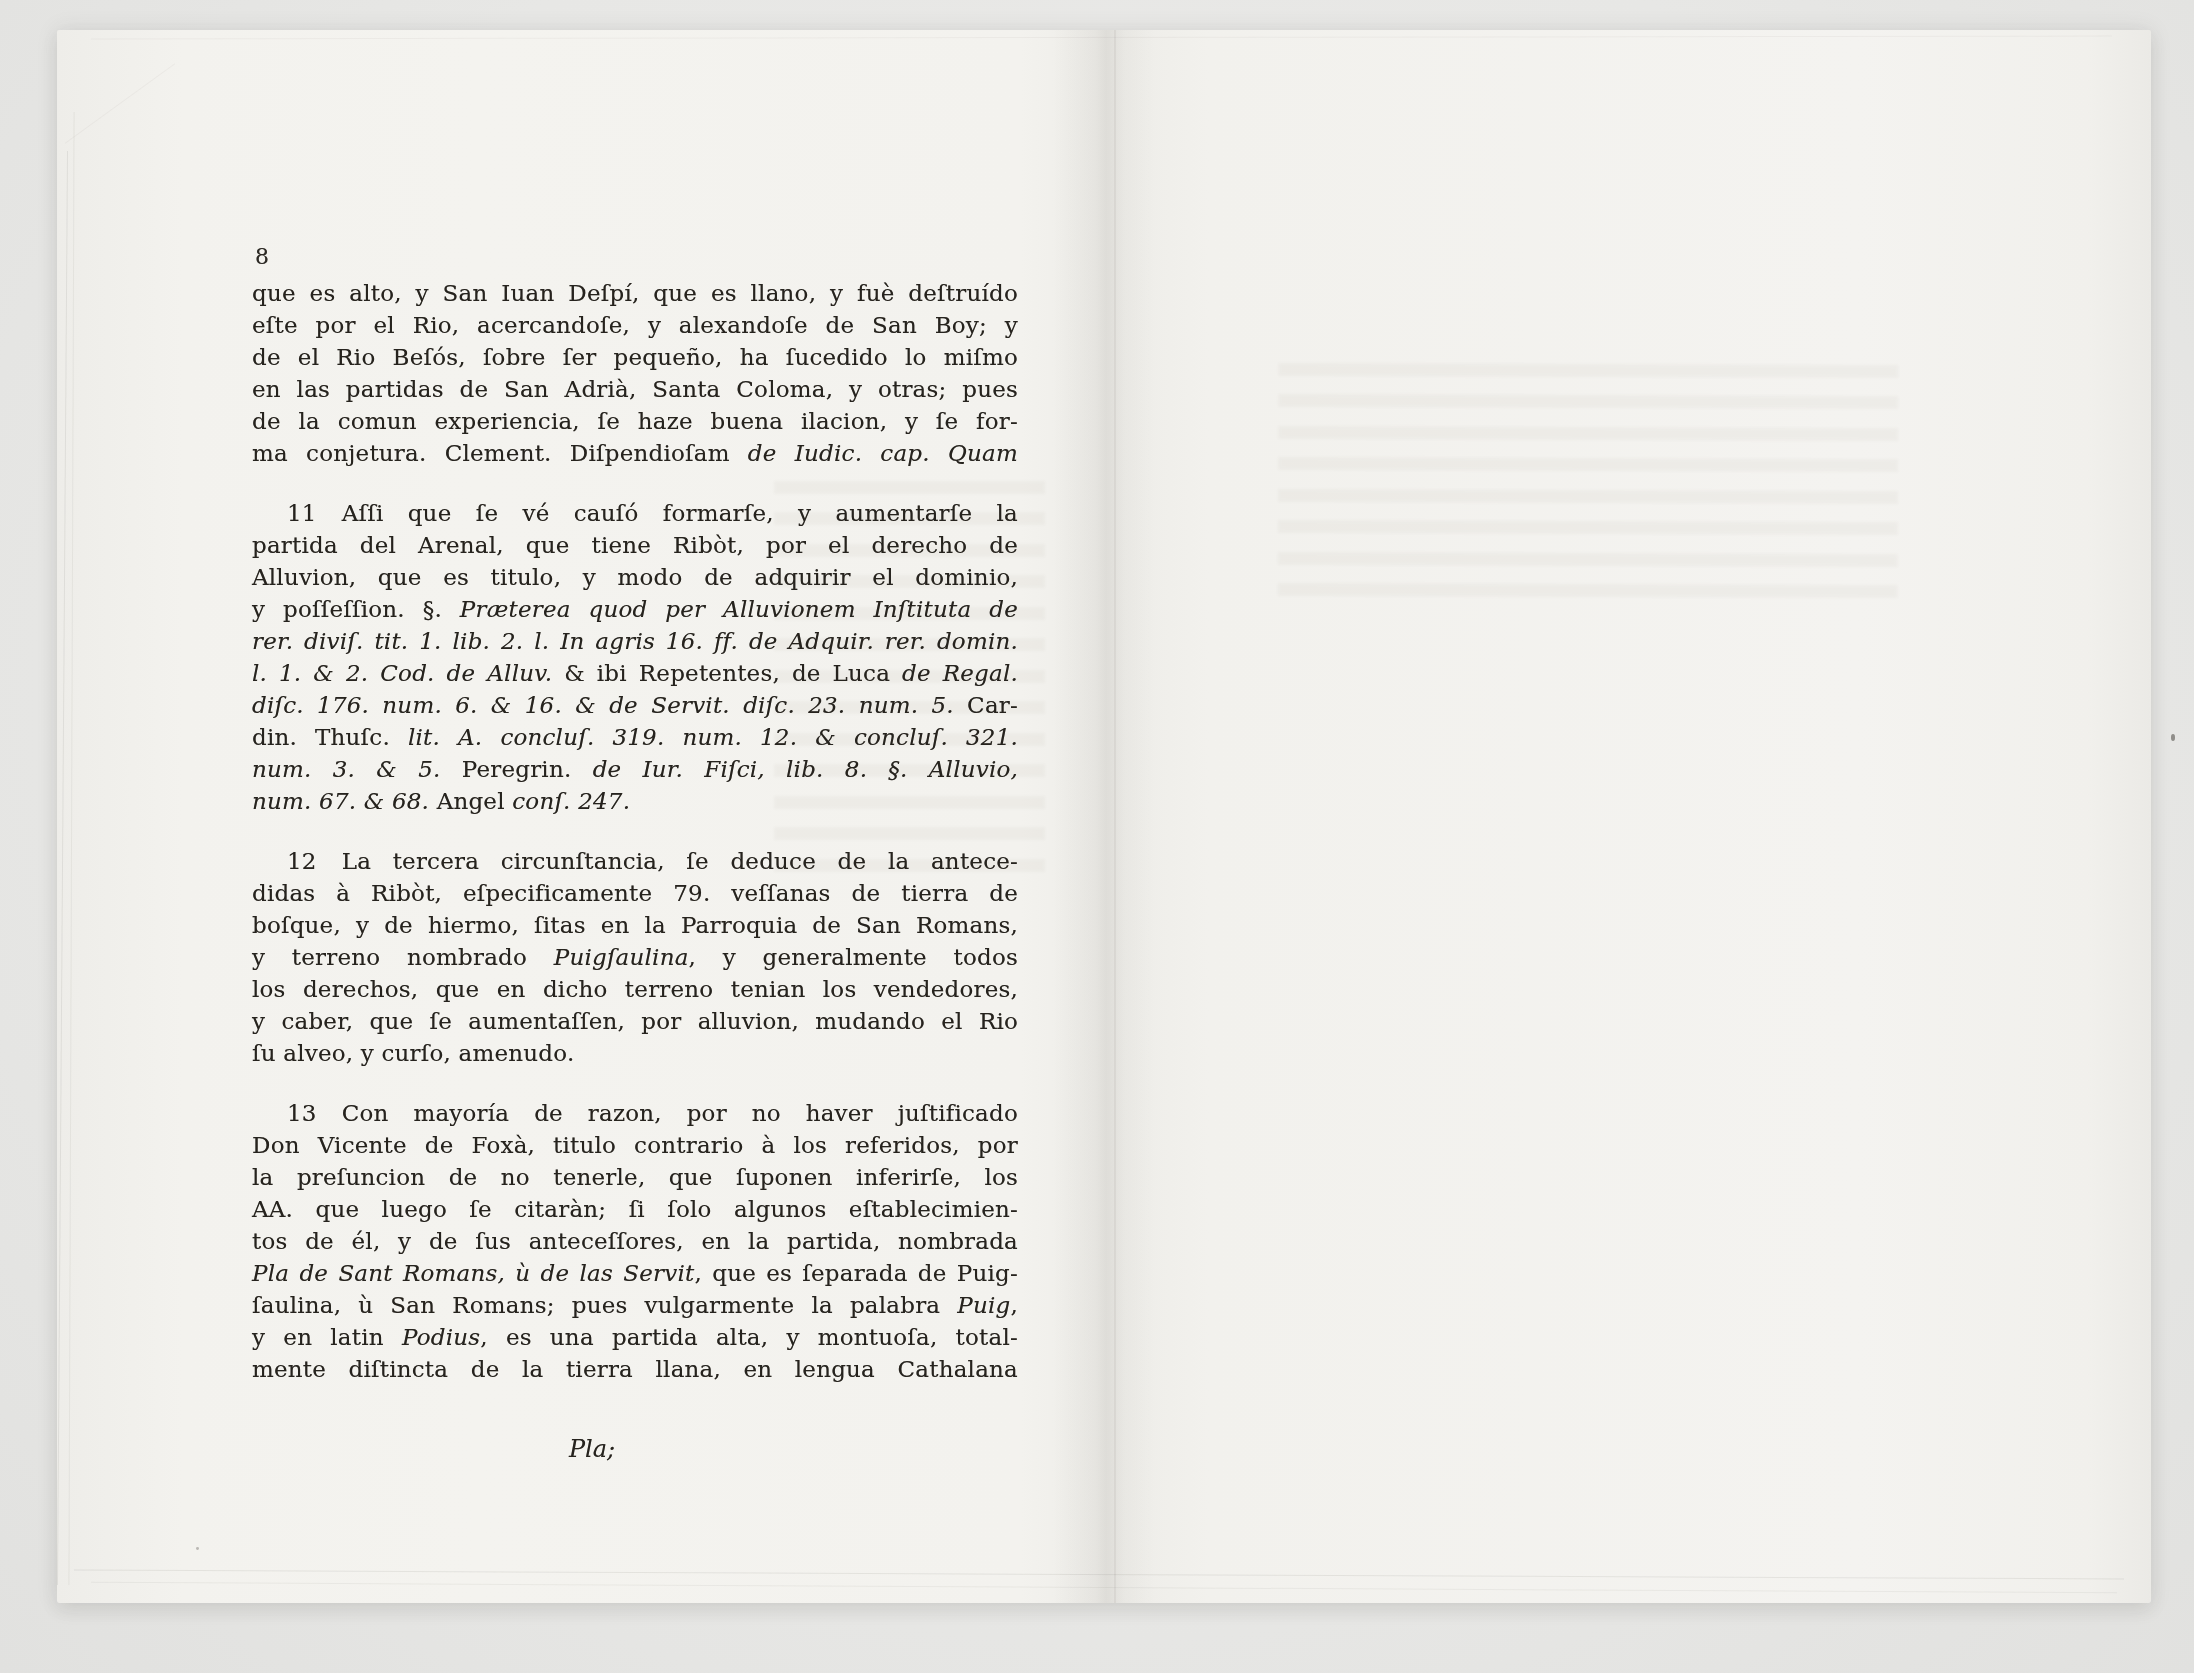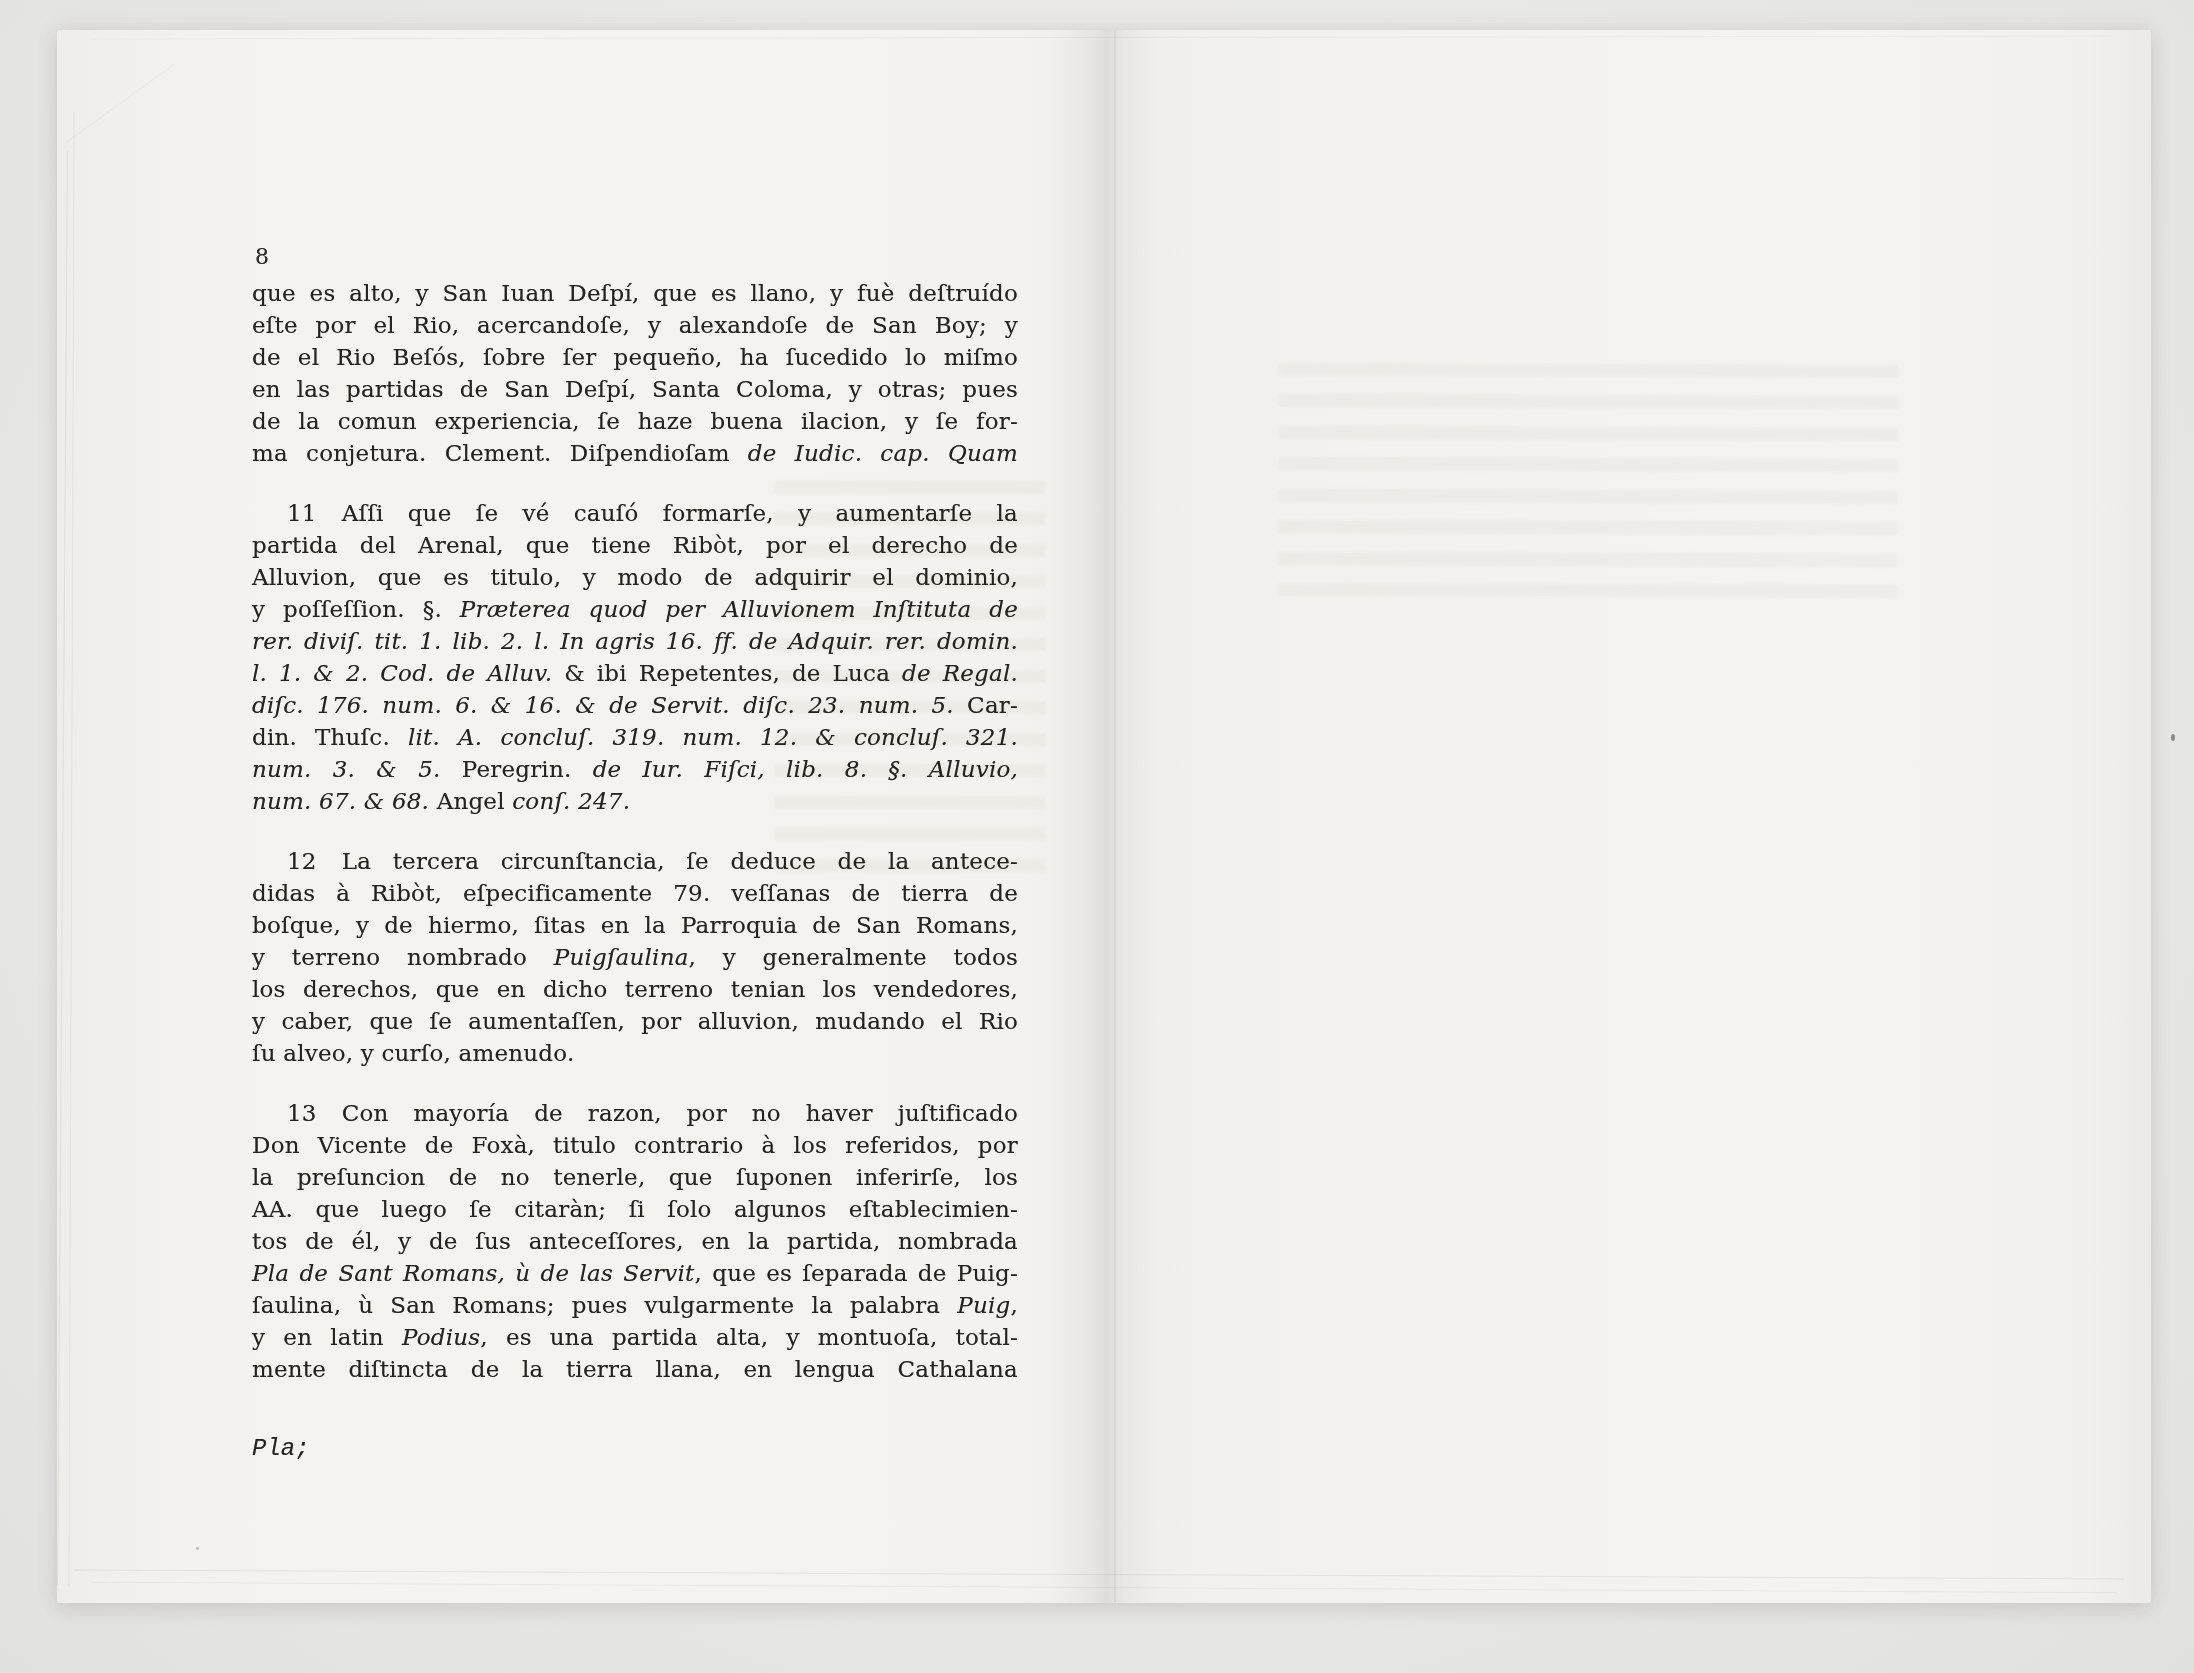--- a/index.html
+++ b/index.html
@@ -67,21 +67,21 @@
   }
   #pn-left  { left: 198px;  top: 214px; }
 
   .catchword {
     position: absolute;
     font-family: "DejaVu Serif", "Liberation Serif", serif;
     font-size: 24px; font-style: italic;
     color: var(--ink, #26231e);
     text-shadow: 0 0 0.5px rgba(38,33,26,.40);
   }
-  #cw-left  { left: 195px;  top: 1405px; width: 680px; text-align: left; font-family: Liberation Mono, monospace; }
+  #cw-left  { left: 195px;  top: 1405px; width: 680px; text-align: center; }
 
   .ghost {
     position: absolute; opacity: .035; filter: blur(1.5px);
     background: repeating-linear-gradient(180deg,
       #5a4c38 0px, #5a4c38 12.6px, transparent 12.6px, transparent 31.5px);
   }
   #ghost-left  { left: 717px; top: 451px;  width: 271px;  height: 397px; }
   #ghost-right { left: 1221px; top: 334px;  width: 620px; height: 252px; transform: rotate(.2deg); }
 
   .speck { position: absolute; background: #3a362f; border-radius: 50%; }
@@ -109,21 +109,21 @@
 
     <div class="speck" id="speck-1"></div>
     <div class="speck" id="speck-2"></div>
 
     <div class="page left">
       <div class="pagenum" id="pn-left">8</div>
       <div class="col left-col" id="left-lines">
           <div class="tline"><span>que es alto, y San Iuan Deſpí, que es llano, y fuè deſtruído</span></div>
           <div class="tline"><span>eſte por el Rio, acercandoſe, y alexandoſe de San Boy; y</span></div>
           <div class="tline"><span>de el Rio Beſós, ſobre ſer pequeño, ha ſucedido lo miſmo</span></div>
-          <div class="tline"><span>en las partidas de San Deſpí, Santa Coloma, y otras; pues</span></div>
+          <div class="tline"><span>en las partidas de San Adrià, Santa Coloma, y otras; pues</span></div>
           <div class="tline"><span>de la comun experiencia, ſe haze buena ilacion, y ſe for-</span></div>
           <div class="tline"><span>ma conjetura. Clement. Diſpendioſam </span><span class="it">de Iudic. cap. Quam</span></div>
           <div class="tline ind"><span>11</span><span class="numgap"></span><span>Aſſi que ſe vé cauſó formarſe, y aumentarſe la</span></div>
           <div class="tline"><span>partida del Arenal, que tiene Ribòt, por el derecho de</span></div>
           <div class="tline"><span>Alluvion, que es titulo, y modo de adquirir el dominio,</span></div>
           <div class="tline"><span>y poſſeſſion. §. </span><span class="it">Præterea quod per Alluvionem Inſtituta de</span></div>
           <div class="tline"><span class="it">rer. diviſ. tit. 1. lib. 2. l. In agris 16. ff. de Adquir. rer. domin.</span></div>
           <div class="tline"><span class="it">l. 1. &amp; 2. Cod. de Alluv. </span><span>&amp; ibi Repetentes, de Luca </span><span class="it">de Regal.</span></div>
           <div class="tline"><span class="it">diſc. 176. num. 6. &amp; 16. &amp; de Servit. diſc. 23. num. 5. </span><span>Car-</span></div>
           <div class="tline"><span>din. Thuſc. </span><span class="it">lit. A. concluſ. 319. num. 12. &amp; concluſ. 321.</span></div>

